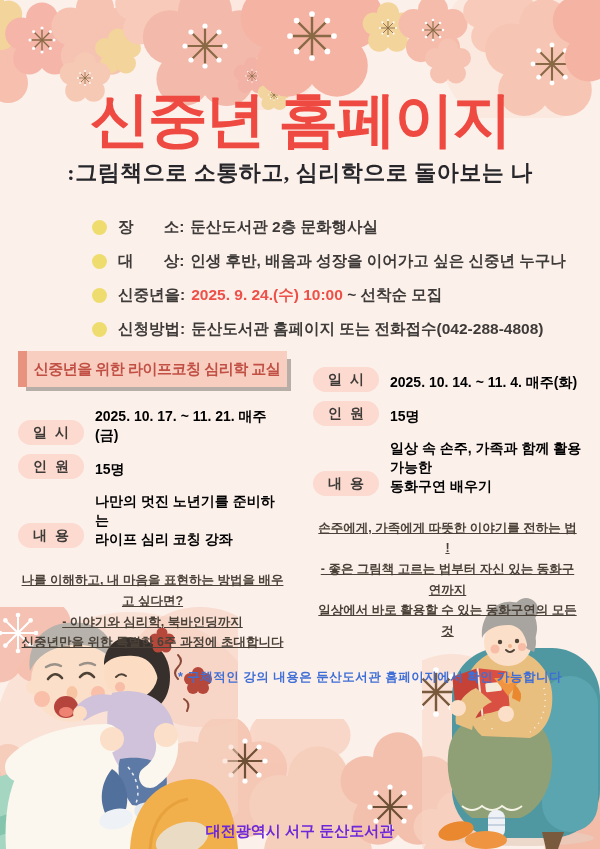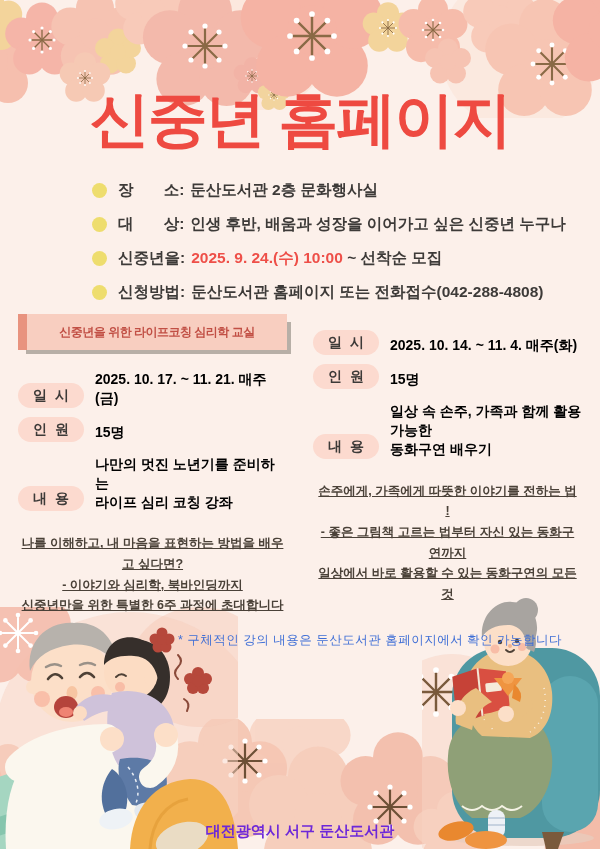--- a/index.html
+++ b/index.html
@@ -29,37 +29,37 @@
   .dot{width:15px;height:15px;border-radius:50%;background:#eedd6e;margin-right:11px;flex:0 0 auto;}
   .ilabel{white-space:pre;margin-right:6px;}
   .ihl{color:#ee4f48;}
   .ival{white-space:pre-wrap;}
   .cols{display:flex;gap:26px;padding:0 18px;margin-top:8px;}
   .col{flex:1;min-width:0;}
   .hdr{
     background:#f8cec0;border-left:9px solid #e8937f;
     box-shadow:6px 6px 0 -2px #b7afa7;
     height:36px;line-height:36px;text-align:center;
-    font-size:12px;font-weight:700;color:#c14f44;letter-spacing:-0.5px;
+    font-size:15px;font-weight:700;color:#c14f44;letter-spacing:-0.5px;
   }
   .rows{margin-top:16px;}
   .row{display:flex;align-items:flex-end;margin-bottom:9px;}
   .pill{
     flex:0 0 66px;height:25px;line-height:25px;border-radius:13px;
     background:#fcdacf;text-align:center;font-size:14px;font-weight:700;
     color:#3d3a38;white-space:pre;
   }
   .val{margin-left:11px;padding-top:4px;font-size:14px;font-weight:700;line-height:1.35;white-space:pre-line;color:#000000;}
   .desc{
     margin:22px 2px 0 2px;text-align:center;
     font-size:12.5px;font-weight:700;line-height:1.65;color:#4a4138;white-space:pre-line;text-decoration:underline;
   }
   .note{
     margin:16px 10px 0 150px;text-align:center;
-    font-size:12.5px;font-weight:400;color:#3e6ed6;letter-spacing:0.5px;
+    font-size:12.5px;font-weight:700;color:#3e6ed6;letter-spacing:0.5px;
   }
   .footer{
     position:absolute;bottom:8px;left:0;width:100%;z-index:5;
     text-align:center;font-size:15px;font-weight:700;color:#6d28d9;
   }
 </style>
 </head>
 <body>
 
 <div class="poster">
@@ -236,20 +236,21 @@
     <circle cx="100" cy="63" r="4" fill="#f7b7a1" opacity="0.85"></circle>
     <circle cx="88" cy="62" r="2" fill="#f0b48e"></circle>
     <rect x="66" y="226" width="17" height="28" rx="8" fill="#eef1f6"></rect>
     <path d="M66 234 h17 M66 241 h17" stroke="#c7d2e0" stroke-width="2"></path>
     <ellipse cx="34" cy="247" rx="18" ry="9" fill="#e9882f" transform="rotate(-14 34 247)"></ellipse>
     <ellipse cx="64" cy="256" rx="21" ry="9" fill="#ef9440"></ellipse>
   </svg>
 
   <div class="content">
     <h1 class="title">신중년 홈페이지</h1>
+    <div class="subtitle">:그림책으로 소통하고, 심리학으로 돌아보는 나</div>
 
     <div class="info">
       <div class="info-line">
         <span class="dot"></span>
         <span class="ilabel">장       소:</span>
         <span class="ihl"></span>
         <span class="ival">둔산도서관 2층 문화행사실</span>
       </div>
       <div class="info-line">
         <span class="dot"></span>

